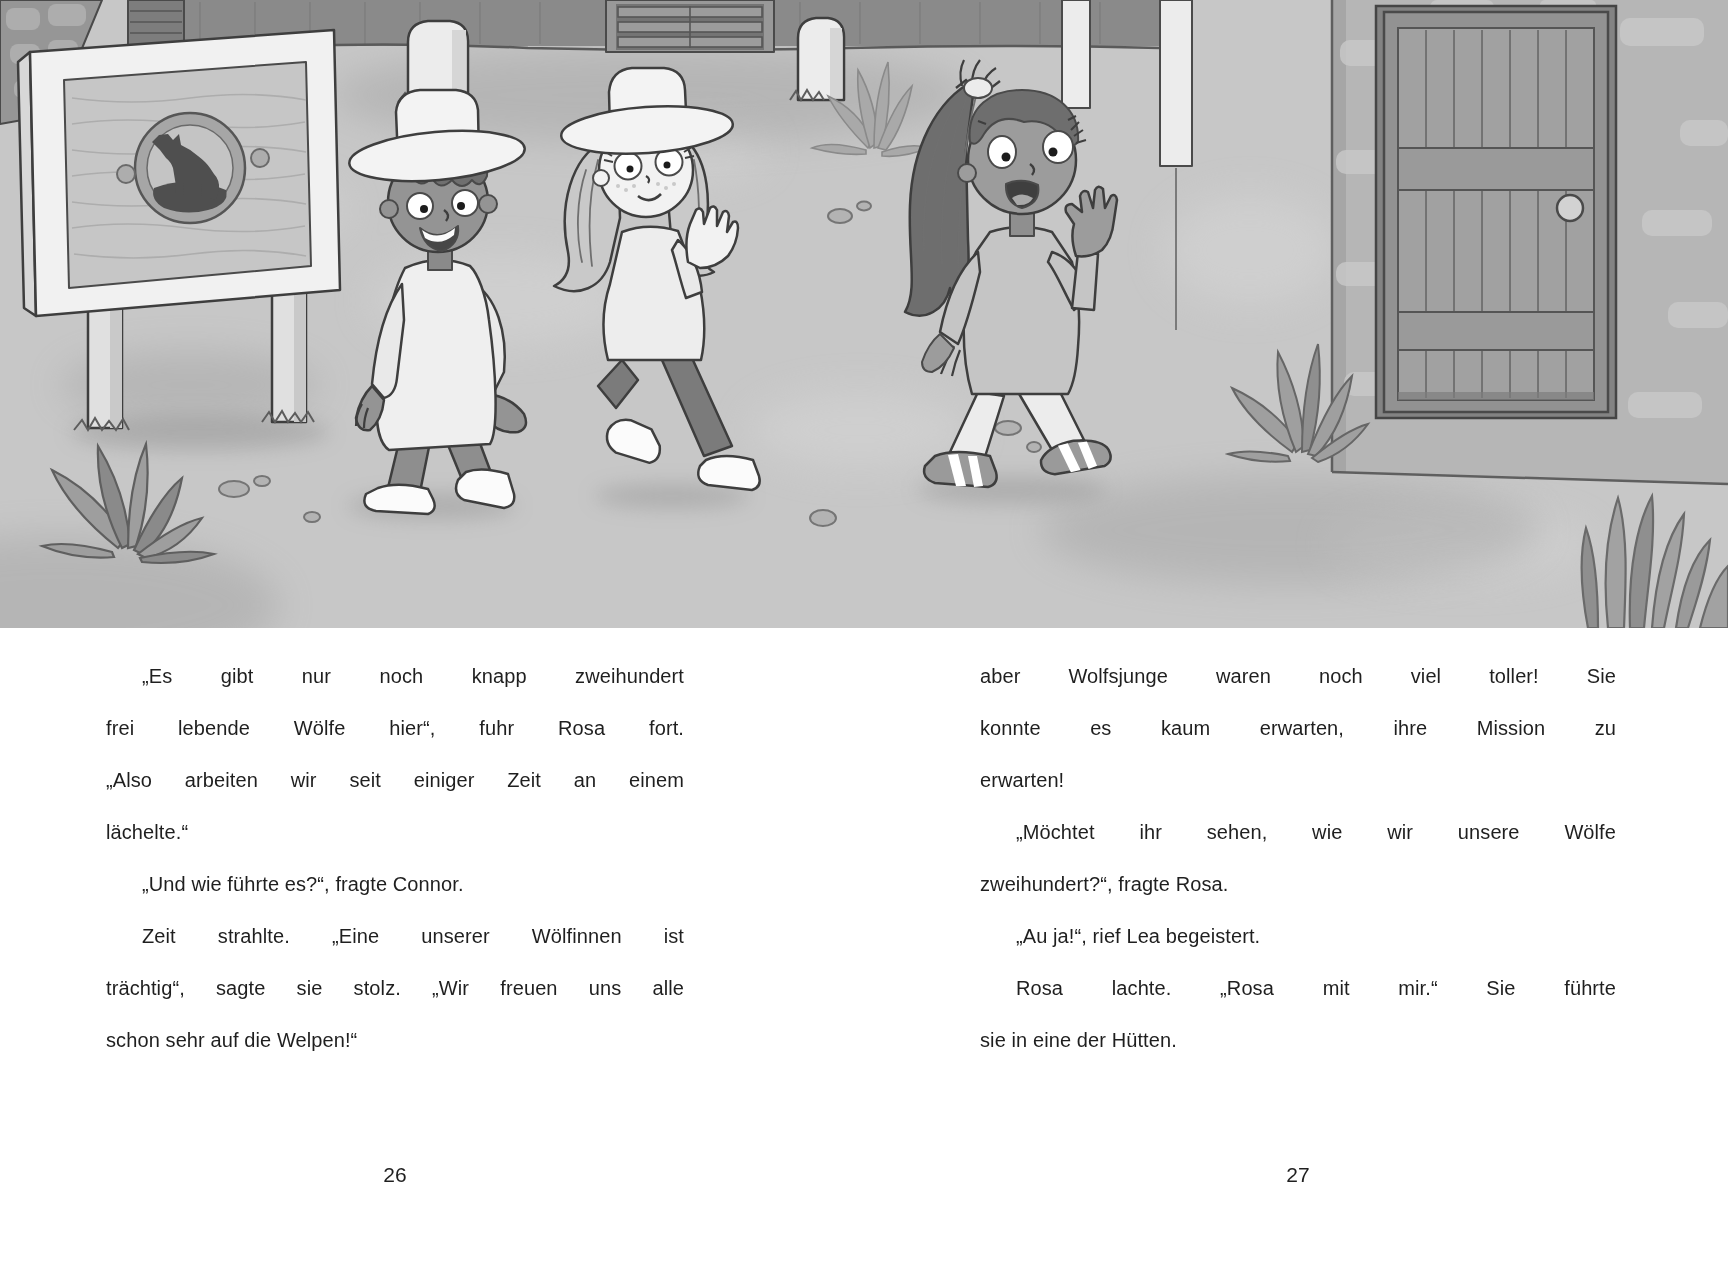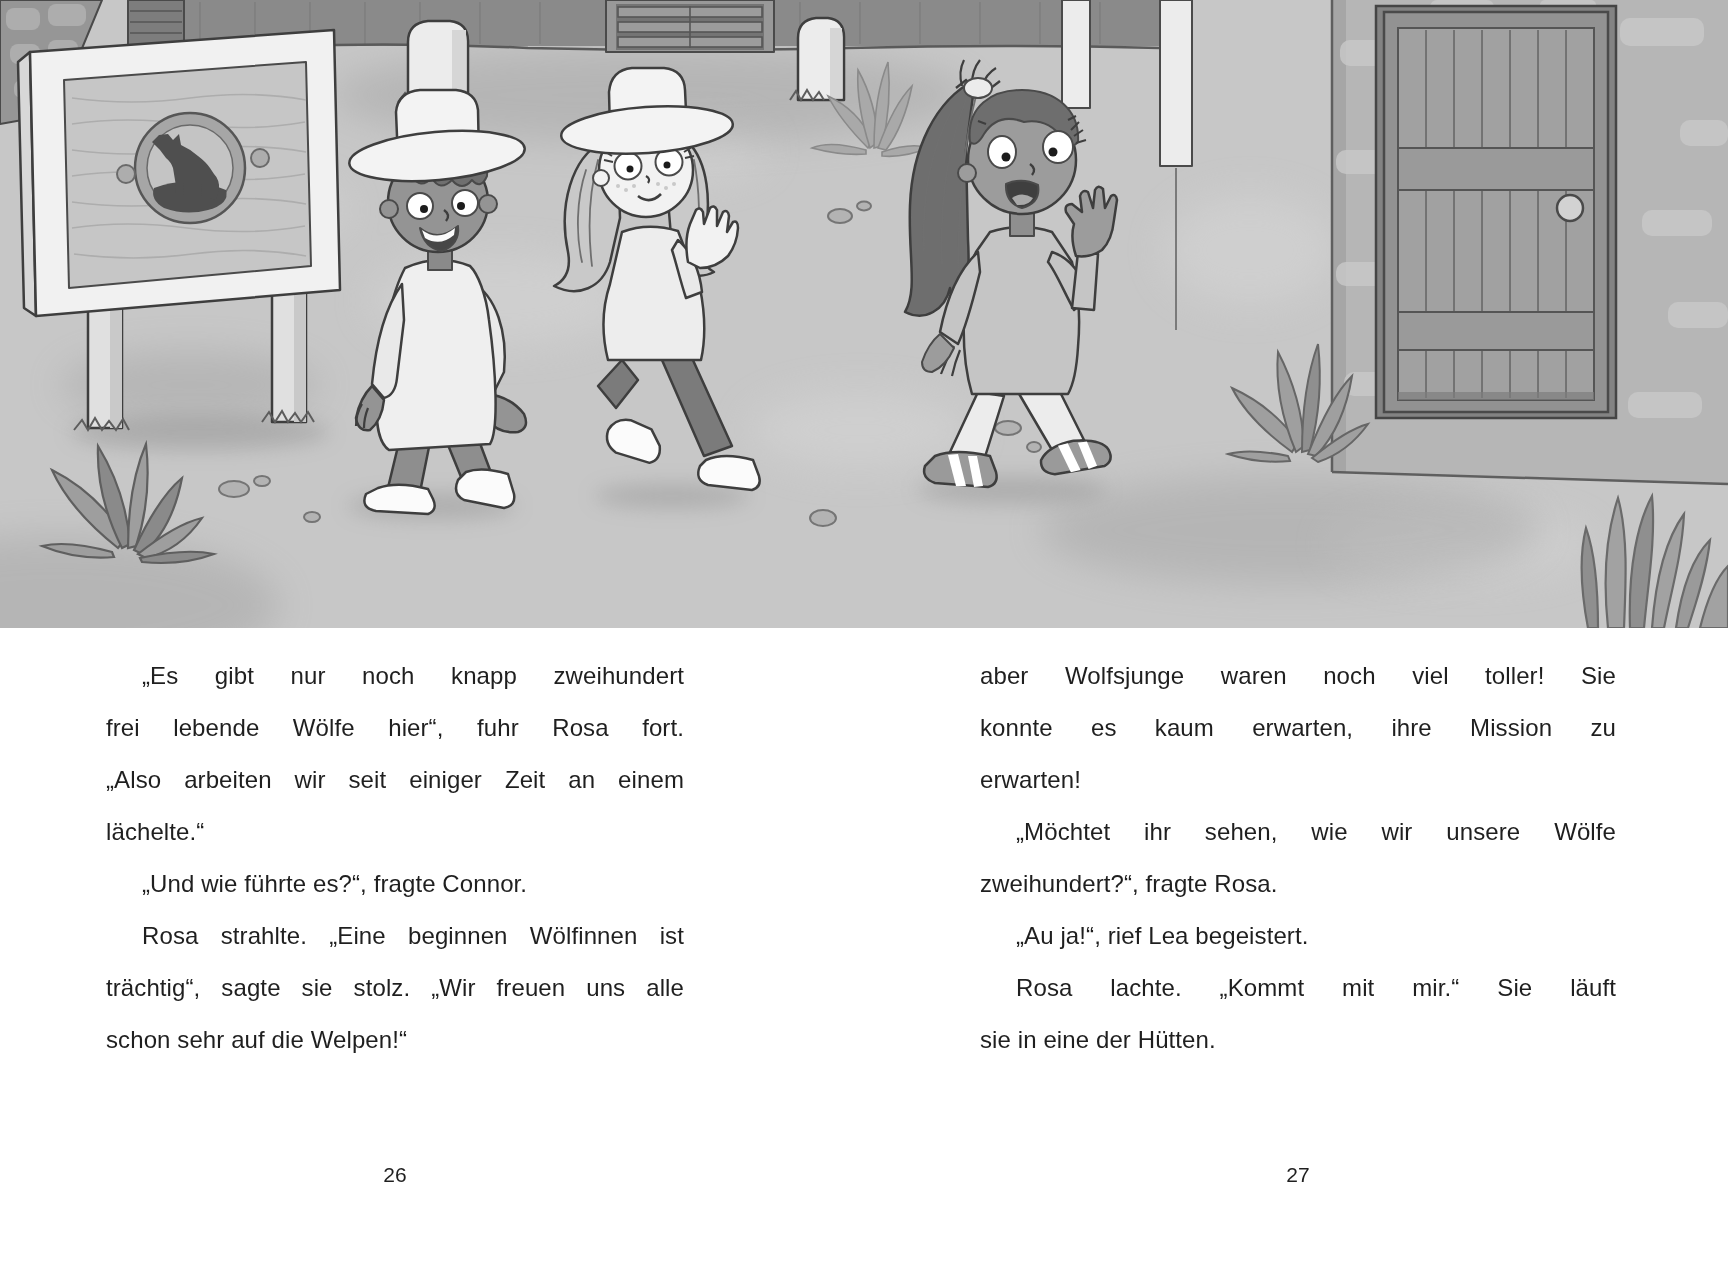--- a/index.html
+++ b/index.html
@@ -6,21 +6,21 @@
   html,body{margin:0;padding:0;}
   body{
     width:1728px;height:1280px;overflow:hidden;
     background:var(--page_bg,#fff);
     color:var(--text_color,#1f1f1f);
     font-family:"Liberation Sans", sans-serif;
   }
   .illustration{width:1728px;height:628px;line-height:0;}
   .illustration svg{display:block;}
   .pages{position:relative;width:1728px;height:652px;}
-  .text-col{position:absolute;top:22px;font-size:24px;line-height:52px;letter-spacing:.1px;}
+  .text-col{position:absolute;top:22px;font-size:20px;line-height:52px;letter-spacing:.1px;}
   .col-left{left:106px;width:578px;}
   .col-right{left:980px;width:636px;}
   .line{text-align:justify;text-align-last:justify;}
   .line.para-end{text-align-last:left;}
   .line.indent{text-indent:36px;}
   .page-number{position:absolute;top:530px;font-size:21px;line-height:34px;text-align:center;}
   .pn-left{left:106px;width:578px;}
   .pn-right{left:980px;width:636px;}
   
   .o{stroke:#3e3e3e;stroke-width:2.5;stroke-linejoin:round;stroke-linecap:round;}
@@ -401,32 +401,32 @@
 </div>
 
 <div class="pages">
   <section>
     <div class="text-col col-left">
         <div class="line indent">„Es gibt nur noch knapp zweihundert</div>
         <div class="line">frei lebende Wölfe hier“, fuhr Rosa fort.</div>
         <div class="line">„Also arbeiten wir seit einiger Zeit an einem</div>
         <div class="line para-end">lächelte.“</div>
         <div class="line indent para-end">„Und wie führte es?“, fragte Connor.</div>
-        <div class="line indent">Rosa strahlte. „Eine beginnen Wölfinnen ist</div>
+        <div class="line indent">Zeit strahlte. „Eine unserer Wölfinnen ist</div>
         <div class="line">trächtig“, sagte sie stolz. „Wir freuen uns alle</div>
         <div class="line para-end">schon sehr auf die Welpen!“</div>
       </div>
     <div class="page-number pn-left">26</div>
   </section>
   <section>
     <div class="text-col col-right">
         <div class="line">aber Wolfsjunge waren noch viel toller! Sie</div>
         <div class="line">konnte es kaum erwarten, ihre Mission zu</div>
         <div class="line para-end">erwarten!</div>
         <div class="line indent">„Möchtet ihr sehen, wie wir unsere Wölfe</div>
         <div class="line para-end">zweihundert?“, fragte Rosa.</div>
         <div class="line indent para-end">„Au ja!“, rief Lea begeistert.</div>
-        <div class="line indent">Rosa lachte. „Kommt mit mir.“ Sie läuft</div>
+        <div class="line indent">Rosa lachte. „Rosa mit mir.“ Sie führte</div>
         <div class="line para-end">sie in eine der Hütten.</div>
       </div>
     <div class="page-number pn-right">27</div>
   </section>
 </div>
 
 </body></html>

